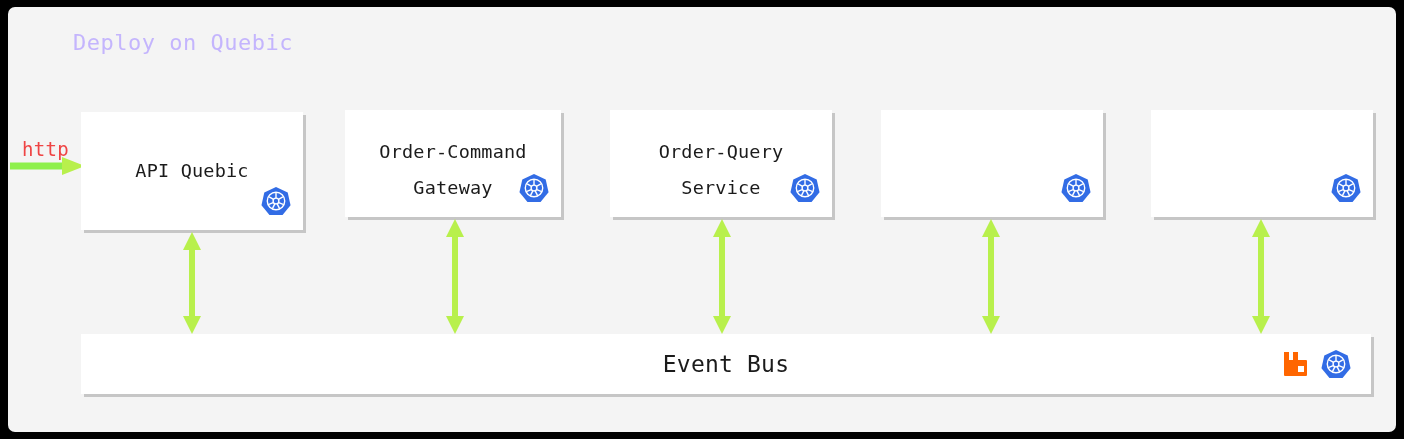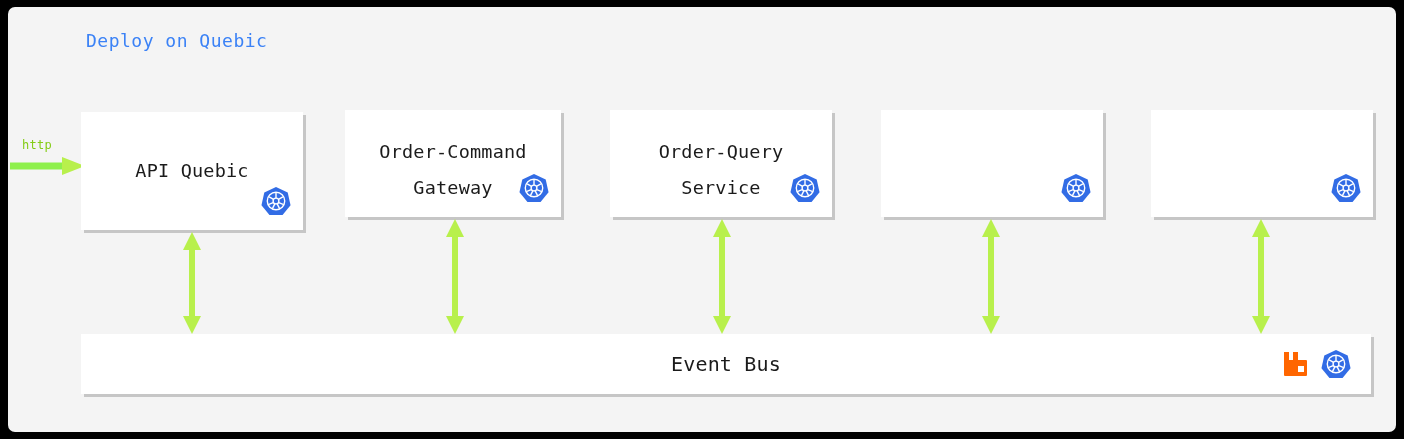--- a/index.html
+++ b/index.html
@@ -20,25 +20,25 @@
     position: absolute;
     left: 8px;
     top: 7px;
     width: 1388px;
     height: 425px;
     background: #f4f4f4;
     border-radius: 7px;
   }
   #diagram-title {
     position: absolute;
-    left: 86px;
+    left: 73px;
     top: 30px;
-    font-size: 18px;
+    font-size: 22px;
     letter-spacing: 0.5px;
-    color: #3b82f6;
+    color: #c4b5fd;
     white-space: nowrap;
   }
   
   .svc-box {
     position: absolute;
     background: #ffffff;
     box-shadow: 3px 3px 0 0 #c6c6c6;
     box-sizing: border-box;
   }
   .svc-label {
@@ -69,21 +69,21 @@
     background: #ffffff;
     box-shadow: 3px 3px 0 0 #c6c6c6;
   }
   #event-bus-label {
     position: absolute;
     left: 0;
     right: 0;
     top: 50%;
     transform: translateY(-50%);
     text-align: center;
-    font-size: 20px;
+    font-size: 23px;
     color: #1b1b1b;
     letter-spacing: 0.2px;
   }
   
   .k8s-icon {
     position: absolute;
     width: 30px;
     height: 30px;
   }
   .rabbit-icon {
@@ -100,22 +100,22 @@
     position: absolute;
     left: 10px;
     top: 155px;
     width: 75px;
     height: 22px;
   }
   #http-label {
     position: absolute;
     left: 22px;
     top: 138px;
-    font-size: 12px;
-    color: #84cc16;
+    font-size: 19px;
+    color: #ef4444;
     letter-spacing: 0.3px;
   }
 </style>
 </head>
 <body>
 
 <div id="canvas">
   <div id="panel"></div>
 
   <div id="diagram-title">Deploy on Quebic</div>

